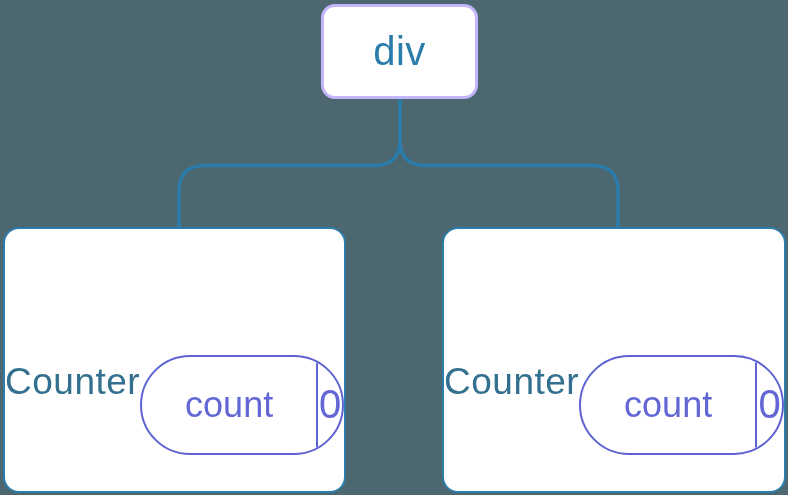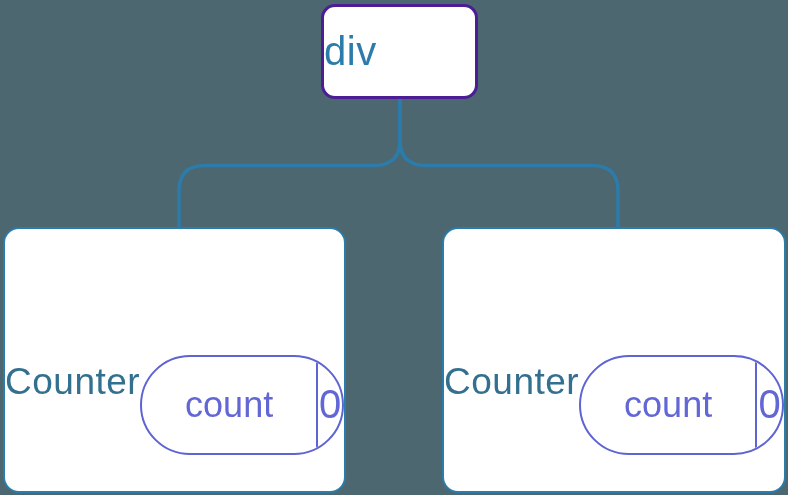--- a/index.html
+++ b/index.html
@@ -23,25 +23,26 @@
     height: 495px;
     pointer-events: none;
   }
   .root-node {
     position: absolute;
     left: 321px;
     top: 4px;
     width: 157px;
     height: 95px;
     background: #ffffff;
-    border: 3px solid #4c1d95;
+    border: 3px solid #c4b5fd;
     border-radius: 14px;
     box-sizing: border-box;
     display: flex;
     align-items: center;
+    justify-content: center;
   }
   .root-label {
     color: #2B7CAB;
     font-size: 40px;
     font-weight: 500;
     letter-spacing: 0.5px;
   }
   .component-card {
     position: absolute;
     top: 227px;

